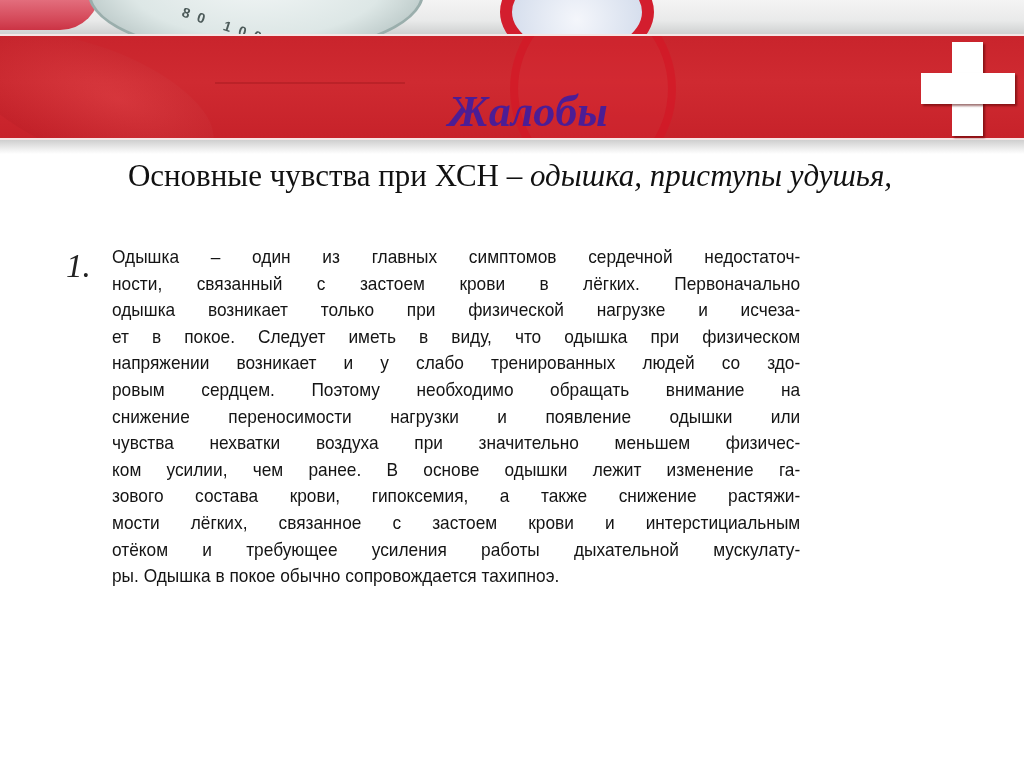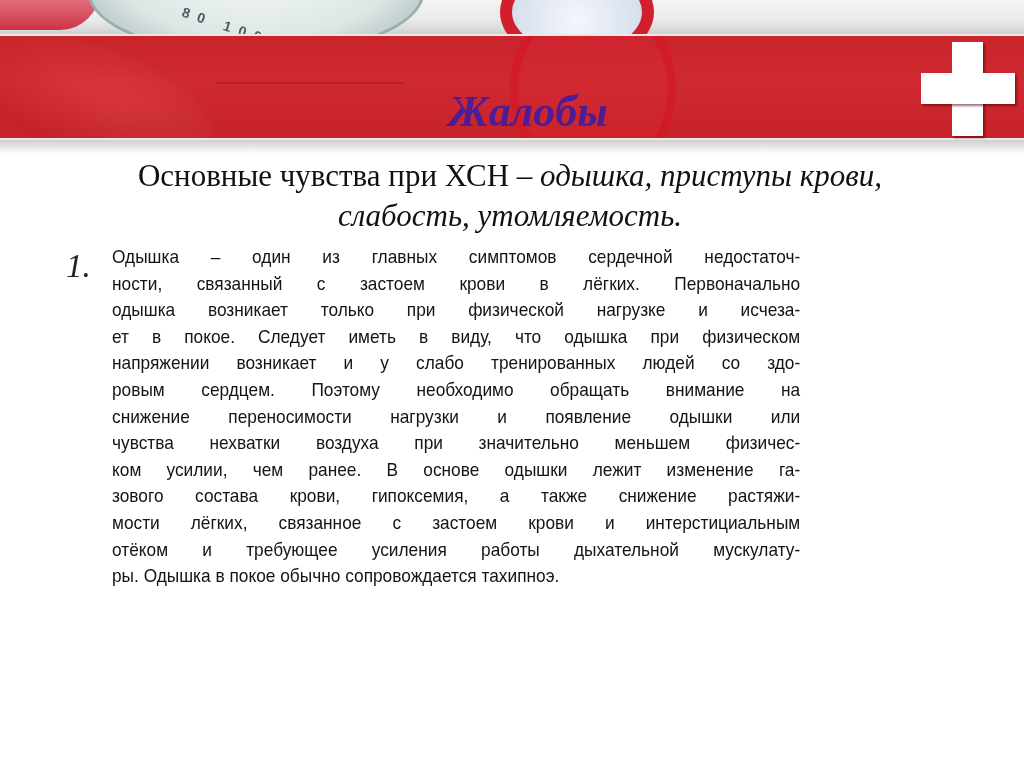--- a/index.html
+++ b/index.html
@@ -177,22 +177,21 @@
 <h1 class="title">Жалобы</h1>
 
 <div class="cross">
   <div class="v"></div>
   <div class="h"></div>
 </div>
 
 <div class="under-strip"></div>
 
 <p class="subtitle">
-  <span>Основные чувства при ХСН – </span><span class="it">одышка, приступы крови,</span><br>
-  <span class="it">слабость, утомляемость.</span>
+  <span>Основные чувства при ХСН – </span><span class="it">одышка, приступы удушья,</span><br>
 </p>
 
 <div class="num">1.</div>
 
 <div class="scan">
   <span class="ln">Одышка – один из главных симптомов сердечной недостаточ-</span>
   <span class="ln">ности, связанный с застоем крови в лёгких. Первоначально</span>
   <span class="ln">одышка возникает только при физической нагрузке и исчеза-</span>
   <span class="ln">ет в покое. Следует иметь в виду, что одышка при физическом</span>
   <span class="ln">напряжении возникает и у слабо тренированных людей со здо-</span>

